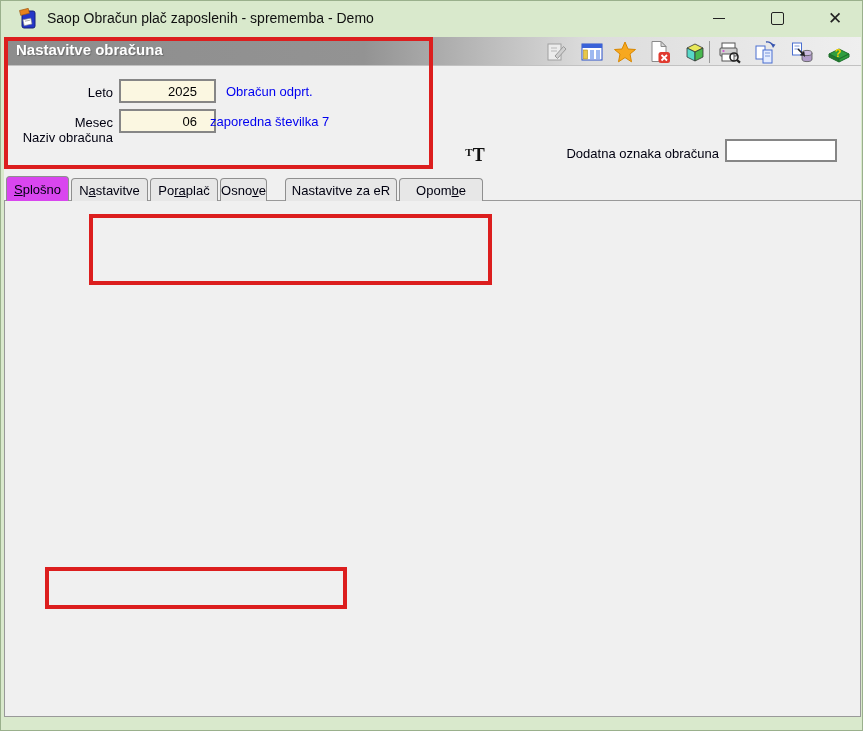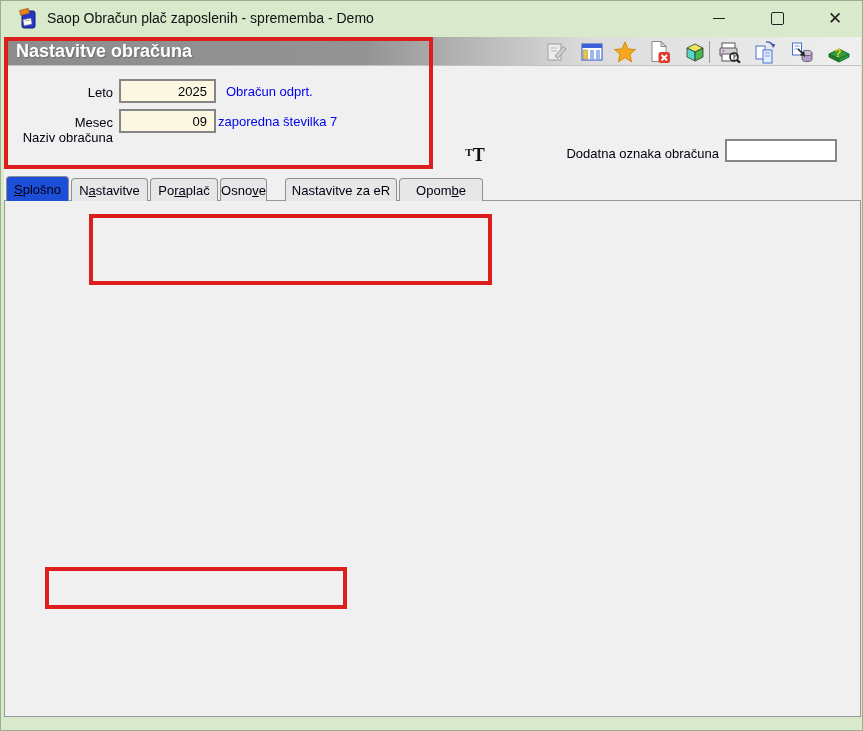--- a/index.html
+++ b/index.html
@@ -13,49 +13,49 @@
         justify-content:center;color:#222;cursor:default;}
   .min-glyph{display:block;width:12px;border-top:1.6px solid #222;}
   .max-glyph{display:block;width:11px;height:11px;border:1.6px solid #222;border-radius:2px;}
   .close-glyph{font-size:17px;line-height:17px;}
   
   .main{position:absolute;left:3px;top:36px;width:857px;height:680px;background:#f0f0f0;}
   
   .header{position:absolute;left:3px;top:36px;width:857px;height:28px;
           background:linear-gradient(to right,#8d8d8d 0%,#939393 42%,#dcdcdc 68%,#efefef 100%);
           border-bottom:1px solid #c2c2c2;}
-  .header-title{position:absolute;left:12px;top:4px;font-size:18px;font-weight:bold;color:#fff;
+  .header-title{position:absolute;left:12px;top:4px;font-size:15px;font-weight:bold;color:#fff;
           text-shadow:1px 1px 1px #6a6a6a;}
   .tbtn{position:absolute;top:38px;width:26px;height:26px;display:flex;align-items:center;justify-content:center;}
   .tsep{position:absolute;top:40px;width:1px;height:22px;background:#9a9a9a;}
   
   .lbl{position:absolute;font-size:13px;color:#000010;text-align:right;line-height:16px;white-space:nowrap;}
   .status{position:absolute;font-size:13px;color:#0000f0;white-space:nowrap;}
   .fld{position:absolute;background:#fff;border:2px solid #868686;box-sizing:border-box;
        font-size:13px;color:#000;display:flex;align-items:center;overflow:hidden;}
-  .fld.num{justify-content:flex-end;padding-right:7px;}
+  .fld.num{justify-content:flex-end;padding-right:17px;}
   .fld.txt{padding-left:4px;}
   .fld.yellow{background:#fbf7e1;}
   .combo{position:absolute;background:#fff;border:2px solid #868686;box-sizing:border-box;font-size:13px;}
   .combo .val{position:absolute;left:4px;top:2px;right:22px;white-space:pre;overflow:hidden;color:#000;}
   .combo .dd{position:absolute;top:1px;right:1px;bottom:1px;width:19px;
        background:linear-gradient(#fdfdfd,#cfcfcf);border:1px solid #8a8a8a;box-sizing:border-box;
        display:flex;align-items:center;justify-content:center;}
   .combo .dd::after{content:"▼";font-size:8px;color:#000;}
   .cb{position:absolute;width:14px;height:14px;background:#fff;border:1px solid #606060;box-sizing:border-box;}
   .cb.checked::after{content:"✓";position:absolute;left:1px;top:-3px;font-size:14px;font-weight:bold;color:#000;}
   .grp{position:absolute;border:1px solid #aeaeae;box-sizing:border-box;border-radius:2px;}
   .grp-title{position:absolute;font-size:13px;color:#000010;background:#f0f0f0;padding:0 3px;white-space:nowrap;}
   
   .tabpanel{position:absolute;left:3px;top:199px;width:857px;height:517px;background:#f0f0f0;
        border:1px solid #999;box-sizing:border-box;z-index:1;}
   .tab{position:absolute;display:flex;align-items:center;justify-content:center;font-size:13px;color:#000010;
        background:#e7e7e7;border:1px solid #8f8f8f;border-bottom:none;border-radius:4px 4px 0 0;
        box-sizing:border-box;z-index:2;}
-  .tab.active{background:#1d4ed8;z-index:3;}
+  .tab.active{background:#d946ef;z-index:3;}
   .ac{text-decoration:underline;}
   
   .anno{position:absolute;border:4px solid #dc1e1e;box-sizing:border-box;pointer-events:none;z-index:50;}
   
   .unit{position:absolute;font-size:13px;color:#0000f0;font-weight:bold;}
   .fontbtn{position:absolute;left:460px;top:139px;width:28px;height:24px;display:flex;align-items:flex-end;
        justify-content:center;font-family:"Liberation Serif",serif;font-weight:bold;color:#101010;}
   .fontbtn .bigT{font-size:18px;line-height:18px;}
   .fontbtn .smallT{font-size:11px;line-height:11px;margin-bottom:6px;}
   .sel{background:#2a63c8;color:#fff;padding:0 1px;}
@@ -167,22 +167,22 @@
       <polygon points="22,14 12,19 12,22 22,17" fill="#2f9e3f" stroke="#1c6e2a"></polygon>
       <text x="11" y="17" font-size="11" font-weight="bold" fill="#ffd300" text-anchor="middle" font-family="Liberation Sans, sans-serif">?</text>
     </svg>
   </div>
 
   <div class="lbl" style="left:8px;top:84px;width:104px">Leto</div>
   <div class="fld num yellow" style="left:118px;top:78px;width:97px;height:24px">2025</div>
   <div class="status" style="left:225px;top:83px">Obračun odprt.</div>
 
   <div class="lbl" style="left:8px;top:114px;width:104px">Mesec</div>
-  <div class="fld num yellow" style="left:118px;top:108px;width:97px;height:24px">09</div>
-  <div class="status" style="left:217px;top:113px">zaporedna številka 7</div>
+  <div class="fld num yellow" style="left:118px;top:108px;width:97px;height:24px">06</div>
+  <div class="status" style="left:209px;top:113px">zaporedna številka 7</div>
 
   <div class="lbl" style="left:2px;top:129px;width:110px">Naziv obračuna</div>
 
   <div class="fontbtn">
     <span class="smallT">T</span>
       <span class="bigT">T</span>
   </div>
 
   <div class="lbl" style="left:540px;top:145px;width:178px">Dodatna oznaka obračuna</div>
   <div class="fld txt" style="left:724px;top:138px;width:112px;height:23px"></div>

